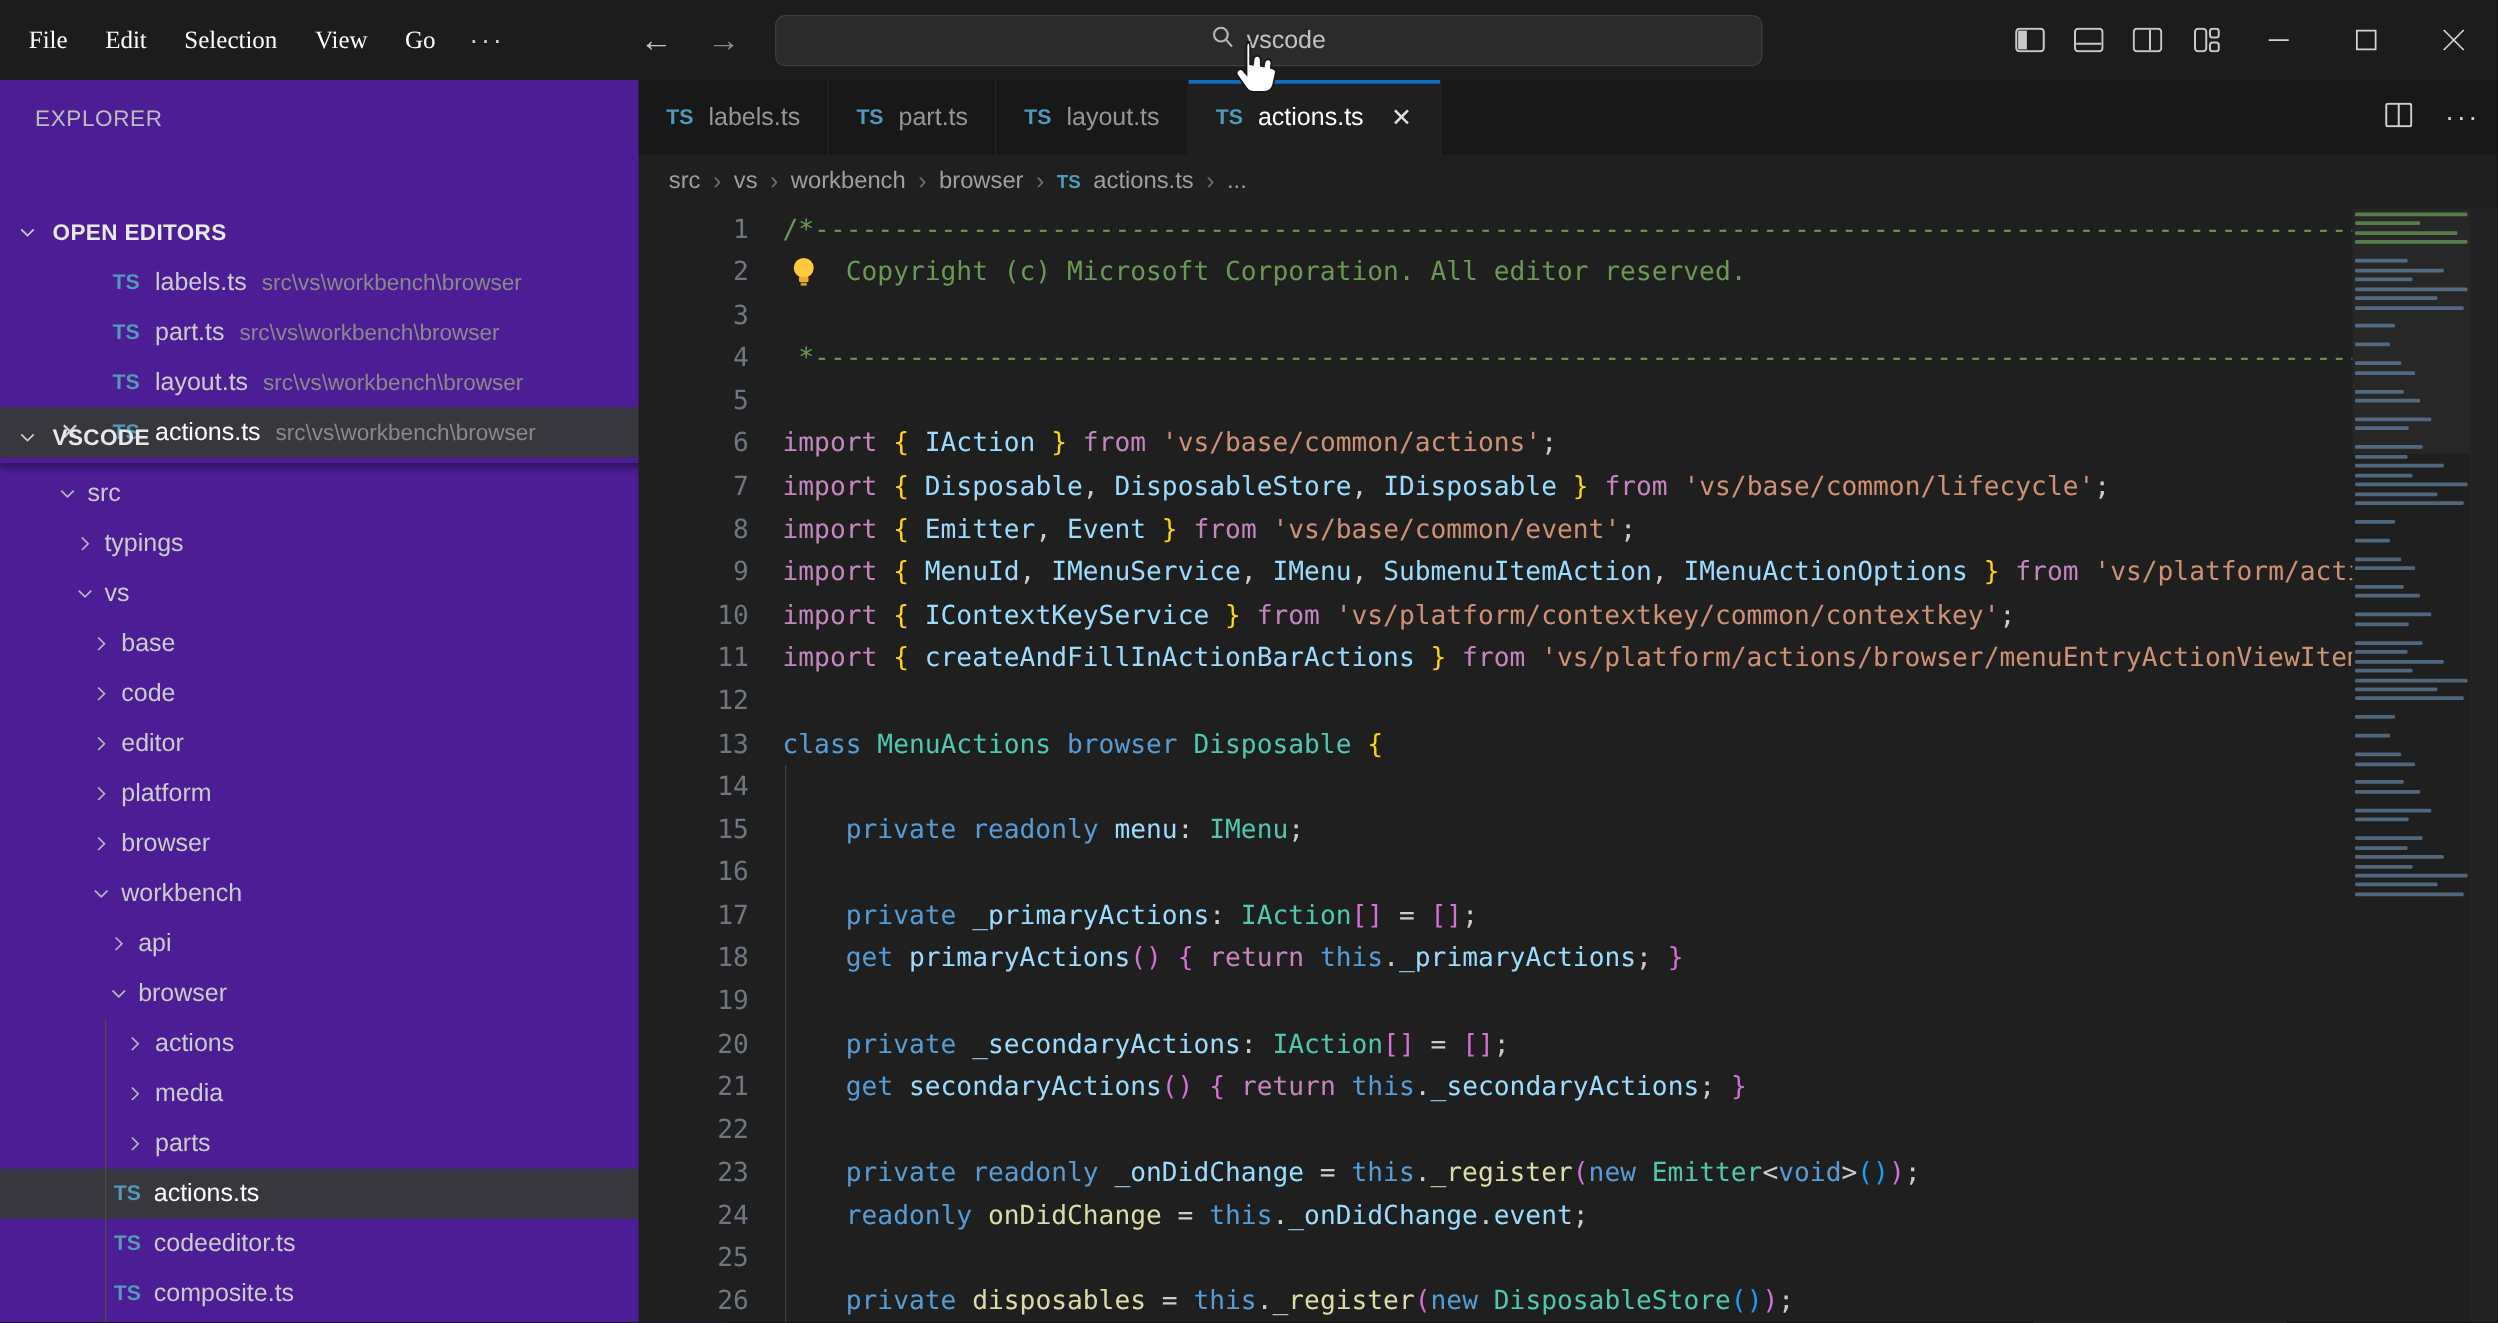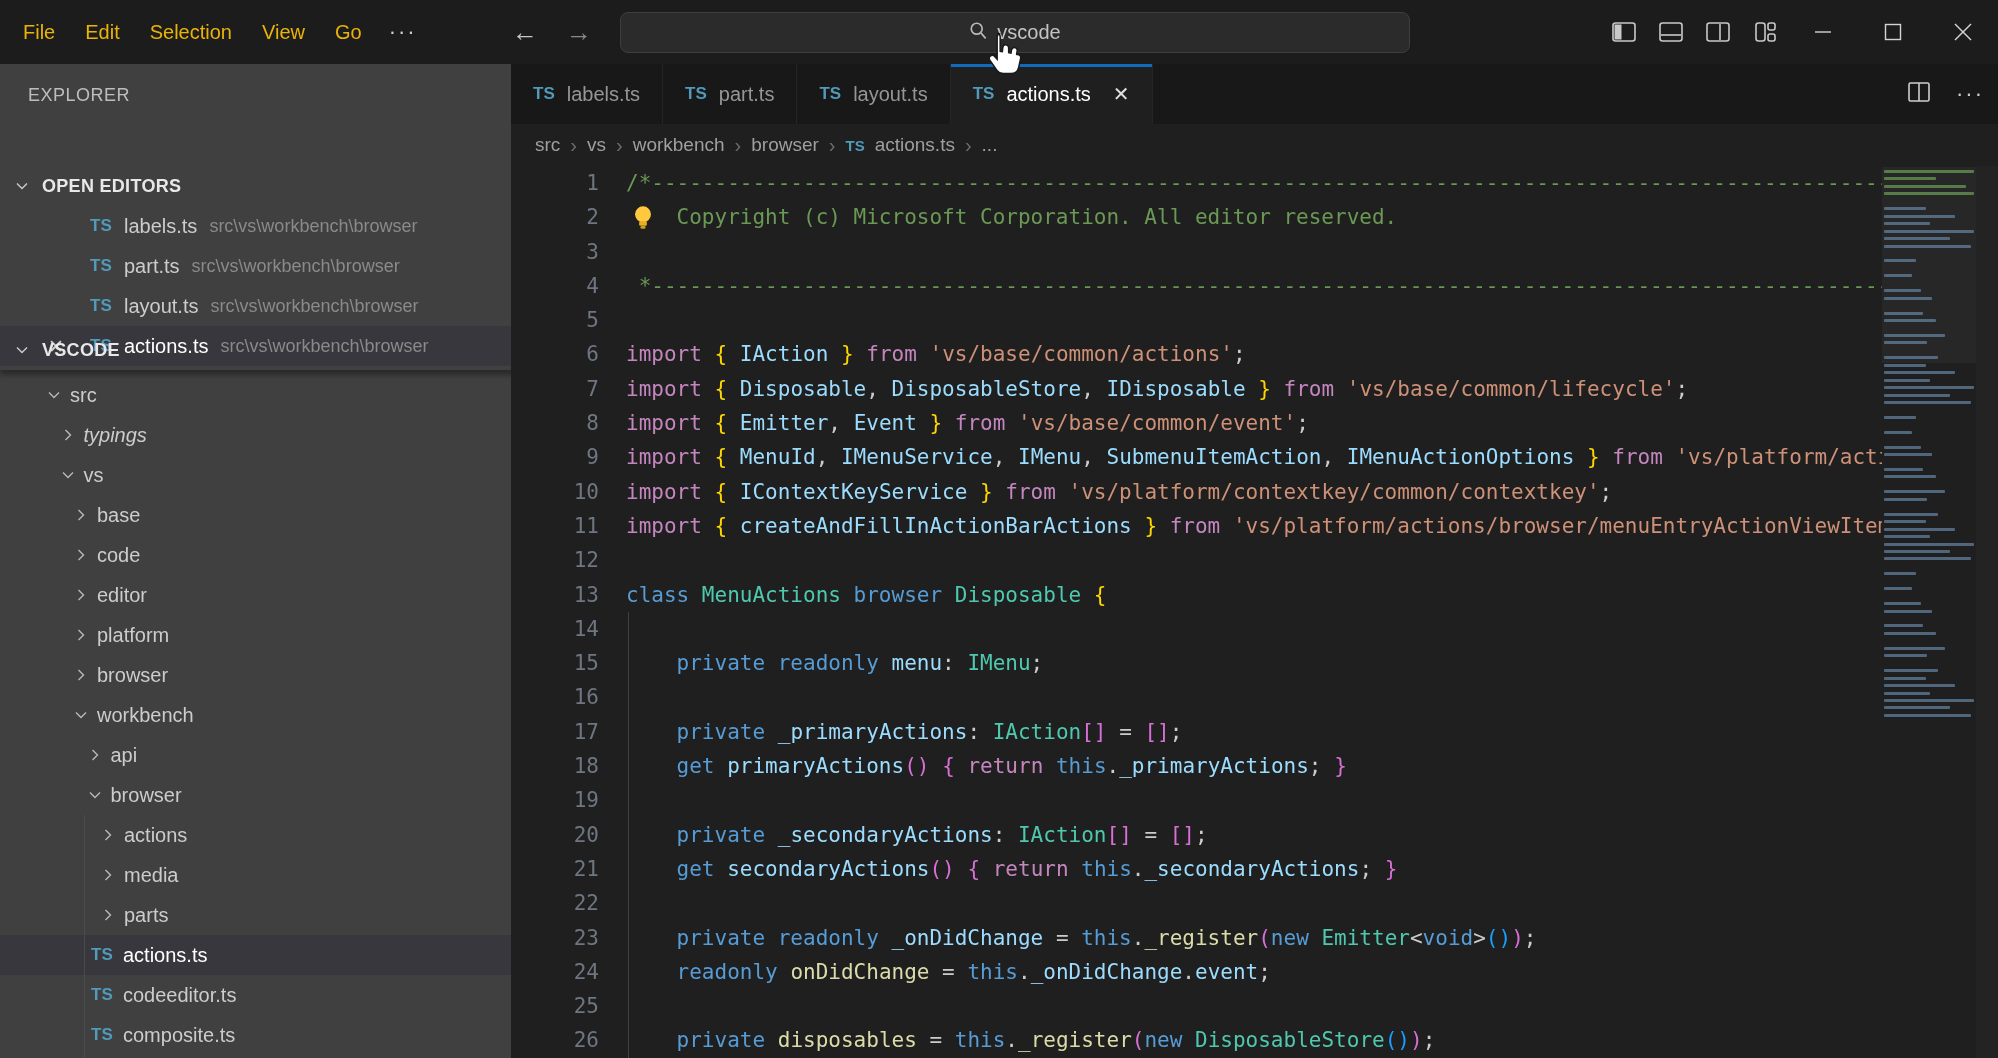--- a/index.html
+++ b/index.html
@@ -5,37 +5,37 @@
   * { box-sizing: border-box; margin: 0; padding: 0; }
   html,body { background:#111; }
   .app {
     position: relative; width: 1998px; height: 1058px; overflow: hidden;
     background:#1f1f1f; font-family:"Liberation Sans", sans-serif; color:#cccccc;
     -webkit-font-smoothing: antialiased;
   }
   
   .titlebar { position:absolute; left:0; top:0; width:1998px; height:64px; background:#1c1c1c; display:flex; align-items:center; }
   .menus { display:flex; align-items:center; padding-left:8px; }
-  .menu-item { padding:0 15px; font-size:20px; color:#eab308; height:40px; line-height:40px; border-radius:6px; cursor:default; }
+  .menu-item { padding:0 15px; font-size:20px; color:#ffffff; height:40px; line-height:40px; border-radius:6px; cursor:default;font-family:Liberation Serif, serif; }
   .menu-more { color:#cfcfcf; font-size:22px; letter-spacing:2px; padding:0 12px; }
   .nav-arrows { position:absolute; left:512px; top:0; height:64px; display:flex; align-items:center; gap:28px; }
   .nav-arrow { font-size:26px; color:#c5c5c5; }
   .nav-arrow.fwd { color:#8a8a8a; }
   .searchbox {
     position:absolute; left:620px; top:12px; width:790px; height:41px;
     background:#2b2b2b; border:1px solid #3e3e3e; border-radius:8px;
     display:flex; align-items:center; justify-content:center; gap:9px;
     color:#c3c3c3; font-size:20px;
   }
   .win-icons { position:absolute; right:0; top:0; height:64px; display:flex; align-items:center; }
   .layout-btn { width:47px; height:64px; display:flex; align-items:center; justify-content:center; }
   .win-btn { width:70px; height:64px; display:flex; align-items:center; justify-content:center; color:#d4d4d4; font-size:20px; }
   .win-btn svg { display:block; }
   
-  .sidebar { position:absolute; left:0; top:64px; width:582px; height:994px; background:#404040; border-right:1px solid #404040; overflow:hidden; font-size:20px; }
+  .sidebar { position:absolute; left:0; top:64px; width:582px; height:994px; background:#4c1d95; border-right:1px solid #404040; overflow:hidden; font-size:20px; }
   .sb-title { position:absolute; left:0; top:0; width:100%; height:62px; display:flex; align-items:center; }
   .sb-title-label { margin-left:28px; font-size:18px; color:#bdbdbd; letter-spacing:0.5px; }
   .sb-title-more { position:absolute; right:40px; font-size:22px; color:#cfcfcf; letter-spacing:3px; }
   .sb-section-header { position:absolute; left:0; width:100%; height:40px; display:flex; align-items:center; font-weight:bold; color:#e8e8e8; font-size:18px; letter-spacing:0.3px; }
   .sb-section-header .chev { position:absolute; left:14px; }
   .sb-section-header .lbl { margin-left:42px; }
   #oe-header { top:102px; }
   #ws-header { top:266px; box-shadow:0 5px 5px rgba(0,0,0,0.35); }
   .row { position:absolute; left:0; width:100%; height:40px; display:flex; align-items:center; color:#cccccc; }
   .row.selected { background:#37373d; color:#ffffff; }
@@ -196,21 +196,21 @@
             </svg>
           </span>
           <span style="margin-left: 70px;">src</span>
         </div>
         <div class="row" style="top: 351px;">
           <span class="chev" style="position: absolute; left: 59.5px; top: 12px;">
             <svg width="16" height="16" viewBox="0 0 16 16">
               <polyline points="5.5,3 10.5,8 5.5,13" fill="none" stroke="#b8b8b8" stroke-width="1.4"></polyline>
             </svg>
           </span>
-          <span style="margin-left: 83.5px; font-style: italic;">typings</span>
+          <span style="margin-left: 83.5px;">typings</span>
         </div>
         <div class="row" style="top: 391px;">
           <span class="chev" style="position: absolute; left: 59.5px; top: 12px;">
             <svg width="16" height="16" viewBox="0 0 16 16">
               <polyline points="3,5.5 8,10.5 13,5.5" fill="none" stroke="#b8b8b8" stroke-width="1.4"></polyline>
             </svg>
           </span>
           <span style="margin-left: 83.5px;">vs</span>
         </div>
         <div class="row" style="top: 431px;">

